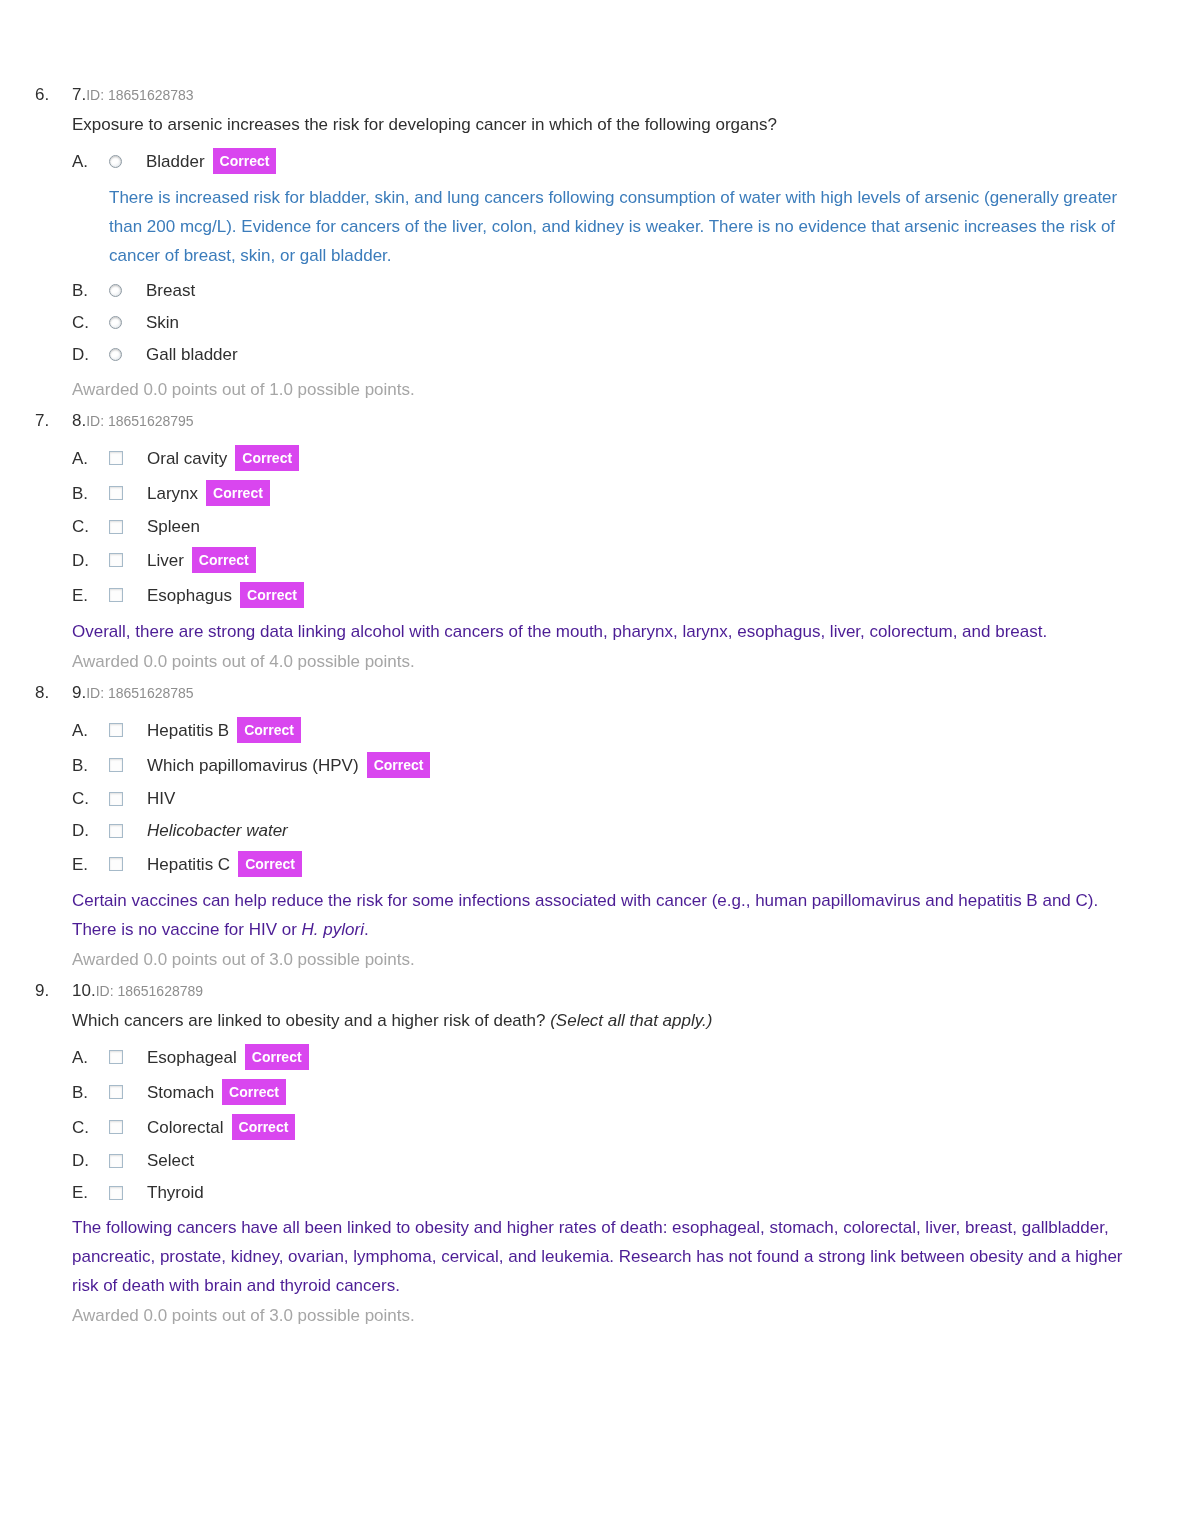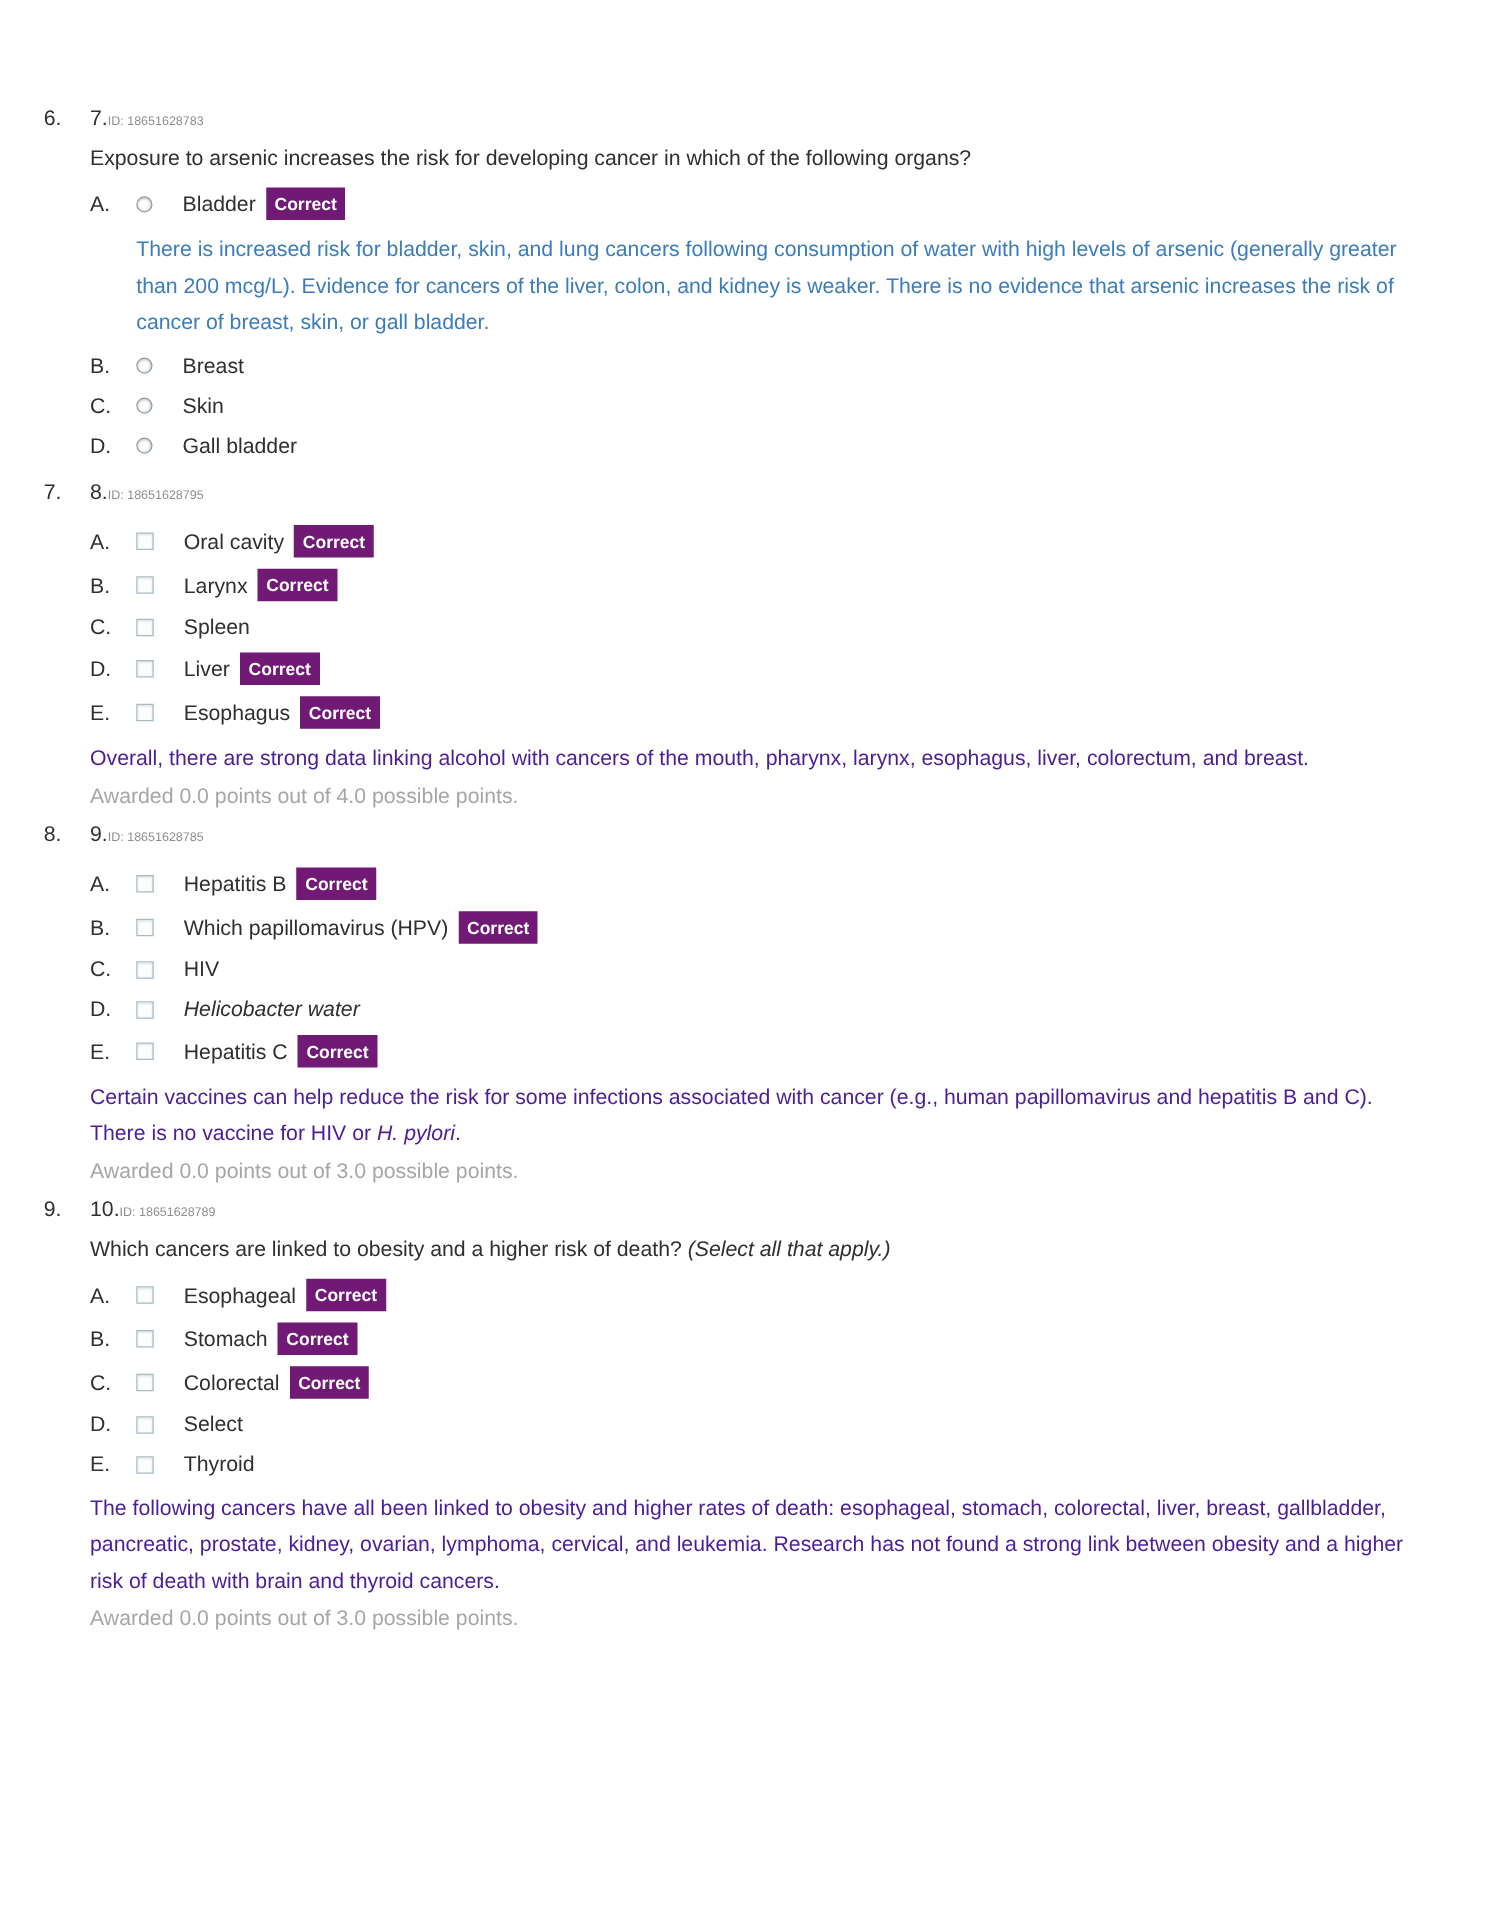--- a/index.html
+++ b/index.html
@@ -12,21 +12,21 @@
     color: #2f2f2f;
   }
   .page { padding: 80px 58px 0 35px; }
 
   .question { display: flex; align-items: flex-start; margin: 0 0 2px 0; }
   .outer-num { flex: 0 0 37px; line-height: 29px; }
   .q-body { flex: 1; min-width: 0; }
 
   .id-line { line-height: 29px; }
   .inner-num { color: #2f2f2f; }
-  .qid { color: #8e8e8e; font-size: 10px; }
+  .qid { color: #8e8e8e; font-size: 14px; }
 
   .q-text { line-height: 29px; margin: 0 0 4px 0; }
   .i { font-style: italic; }
 
   .opt { display: flex; align-items: center; margin: 9px 0; line-height: 23px; }
   .letter { flex: 0 0 37px; }
   .ctl { flex: 0 0 auto; margin-right: 24px; display: inline-block; }
   .radio {
     width: 13px; height: 13px;
     border: 1px solid #8f9ba4; border-radius: 50%;
@@ -35,21 +35,21 @@
   }
   .checkbox {
     width: 14px; height: 14px;
     border: 1px solid #a6bac9;
     background: #fdfdfd;
     box-shadow: inset 0 1px 2px rgba(0,0,0,.12);
   }
   .lbl { white-space: nowrap; }
   .badge {
     display: inline-block;
-    background: #701a75;
+    background: #d946ef;
     color: #ffffff;
     font-weight: bold;
     font-size: 14px;
     line-height: 1;
     padding: 6px 7px;
     margin-left: 8px;
   }
   .opt-explain {
     color: #3b7cbb;
     line-height: 29px;
@@ -96,20 +96,21 @@
         <span class="letter">C.</span>
         <span class="ctl radio"></span>
         <span class="lbl">Skin</span>
       </div>
       <div class="opt">
         <span class="letter">D.</span>
         <span class="ctl radio"></span>
         <span class="lbl">Gall bladder</span>
       </div>
 
+      <div class="awarded">Awarded 0.0 points out of 1.0 possible points.</div>
     </div>
   </section>
 
   <section class="question">
     <div class="outer-num">7.</div>
     <div class="q-body">
       <div class="id-line"><span class="inner-num">8.</span><span class="qid">ID: 18651628795</span></div>
 
       <div class="opt">
         <span class="letter">A.</span>

